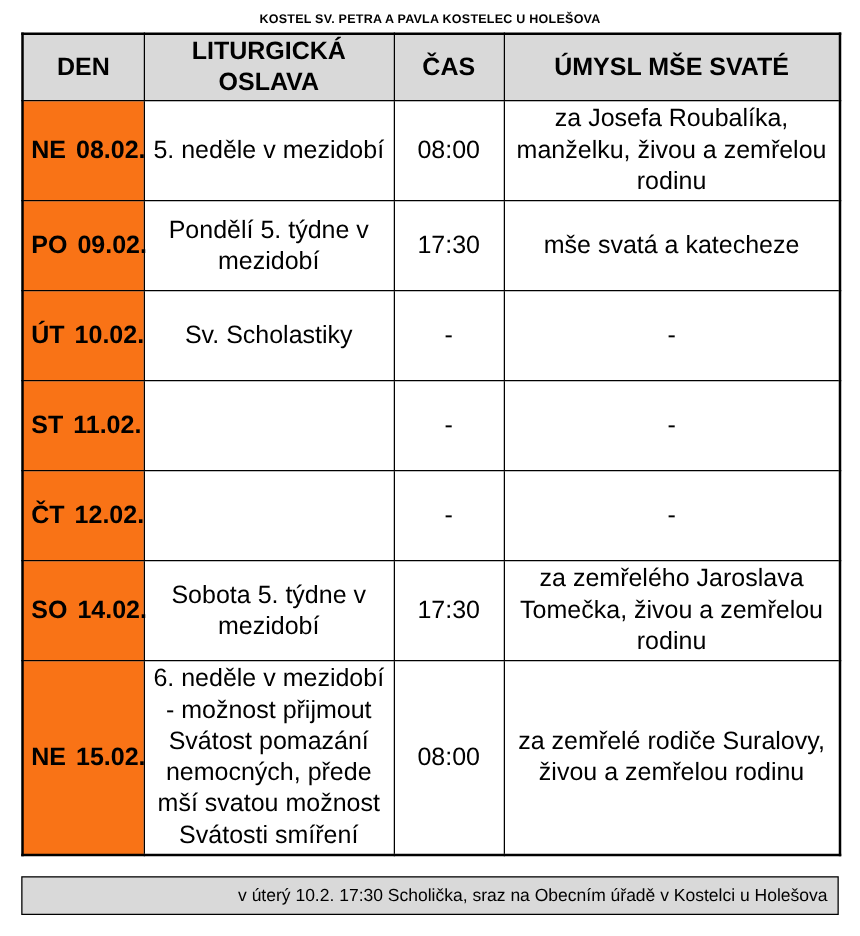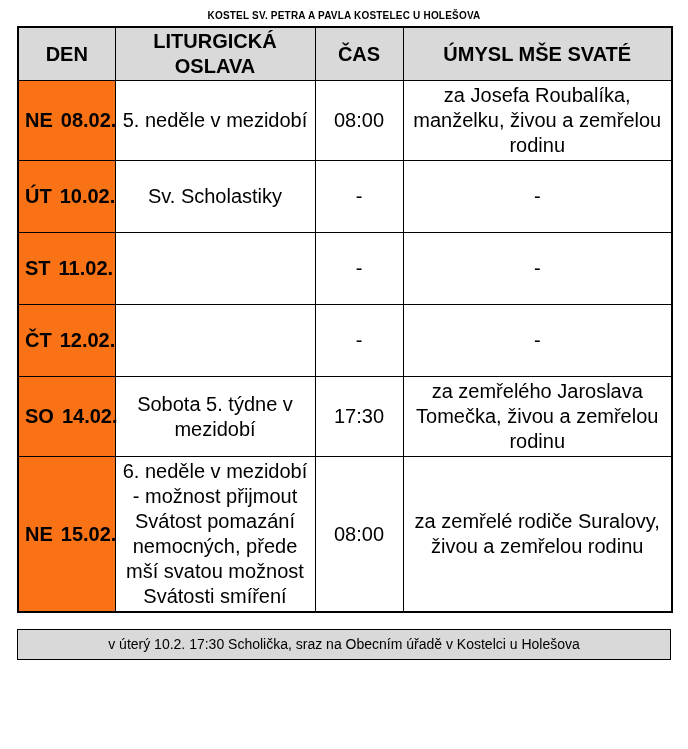--- a/index.html
+++ b/index.html
@@ -70,21 +70,21 @@
   }
   td.den-cell .day-abbr { display: inline-block; min-width: 24px; }
   td.den-cell .day-date { display: inline-block; margin-left: 8px; }
   .note-bar {
     margin-top: 16px;
     width: 654px;
     background: #d9d9d9;
     border: 1px solid #000;
     padding: 6px 8px 7px 8px;
     font-size: 14px;
-    text-align: center;
+    text-align: right;
   }
 </style>
 </head>
 <body>
 
 <div class="page">
 
   <div class="title-block">
     <div class="doc-subtitle">KOSTEL SV. PETRA A PAVLA KOSTELEC U HOLEŠOVA</div>
   </div>
@@ -103,20 +103,26 @@
         <th>ČAS</th>
         <th>ÚMYSL MŠE SVATÉ</th>
       </tr>
     </thead>
     <tbody>
         <tr>
           <td class="den-cell"><span class="day-abbr">NE</span><span class="day-date">08.02.</span></td>
           <td>5. neděle v mezidobí</td>
           <td>08:00</td>
           <td>za Josefa Roubalíka, manželku, živou a zemřelou rodinu</td>
+        </tr>
+        <tr>
+          <td class="den-cell"><span class="day-abbr">PO</span><span class="day-date">09.02.</span></td>
+          <td>Pondělí 5. týdne v mezidobí</td>
+          <td>17:30</td>
+          <td>mše svatá a katecheze</td>
         </tr>
         <tr>
           <td class="den-cell"><span class="day-abbr">ÚT</span><span class="day-date">10.02.</span></td>
           <td>Sv. Scholastiky</td>
           <td>-</td>
           <td>-</td>
         </tr>
         <tr>
           <td class="den-cell"><span class="day-abbr">ST</span><span class="day-date">11.02.</span></td>
           <td></td>

